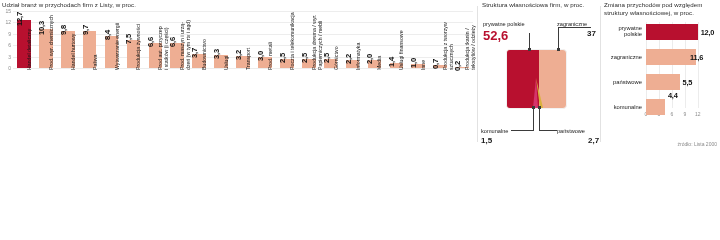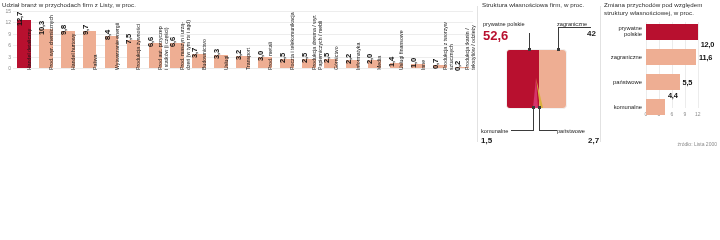--- a/index.html
+++ b/index.html
@@ -251,21 +251,21 @@
       </svg>
     </div>
 
     <div id="pie-callouts">
       <span style="left:4px;top:21px;">prywatne polskie</span>
       <span class="calv" style="left:4px;top:28px;font-size:13px;color:#b8102f;">52,6</span>
       <div class="leader" style="left:50px;top:33px;width:1px;height:16px;"></div>
       <div class="dot" style="left:49px;top:48px;"></div>
 
       <span style="left:78px;top:21px;">zagraniczne</span>
-      <span class="calv" style="left:108px;top:29px;font-size:8px;">42</span>
+      <span class="calv" style="left:108px;top:29px;font-size:8px;">37</span>
       <div class="leader" style="left:79px;top:27px;width:33px;height:1px;"></div>
       <div class="leader" style="left:79px;top:27px;width:1px;height:22px;"></div>
       <div class="dot" style="left:78px;top:48px;"></div>
 
       <span style="left:2px;top:128px;">komunalne</span>
       <span class="calv" style="left:2px;top:136px;font-size:8px;">1,5</span>
       <div class="leader" style="left:32px;top:130px;width:23px;height:1px;"></div>
       <div class="leader" style="left:54px;top:108px;width:1px;height:23px;"></div>
       <div class="dot" style="left:53px;top:106px;"></div>
 
@@ -290,27 +290,27 @@
         <div class="hgrid" style="left: 38.7692px;"></div>
         <div class="xtick" style="left: 38.7692px; top: 89px;">9</div>
         <div class="hgrid" style="left: 51.6923px;"></div>
         <div class="xtick" style="left: 51.6923px; top: 89px;">12</div>
         <div class="hbar hl" style="top: 2px; width: 51.6923px;">
           <div class="hlabel" style="top: 1px;">
             <div>prywatne</div>
             <div>polskie</div>
           </div>
         </div>
-        <div class="hval" style="left: 54.6923px; top: 18px;">12,0</div>
+        <div class="hval" style="left: 54.6923px; top: 6px;">12,0</div>
         <div class="hbar" style="top: 27px; width: 49.9692px;">
           <div class="hlabel" style="top: 5px;">
             <div>zagraniczne</div>
           </div>
         </div>
-        <div class="hval" style="left: 53px; top: 31px;">11,6</div>
+        <div class="hval" style="left: 44px; top: 31px;">11,6</div>
         <div class="hbar" style="top: 52px; width: 33.6px;">
           <div class="hlabel" style="top: 5px;">
             <div>państwowe</div>
           </div>
         </div>
         <div class="hval" style="left: 36.6px; top: 56px;">5,5</div>
         <div class="hbar" style="top: 77px; width: 18.9538px;">
           <div class="hlabel" style="top: 5px;">
             <div>komunalne</div>
           </div>

